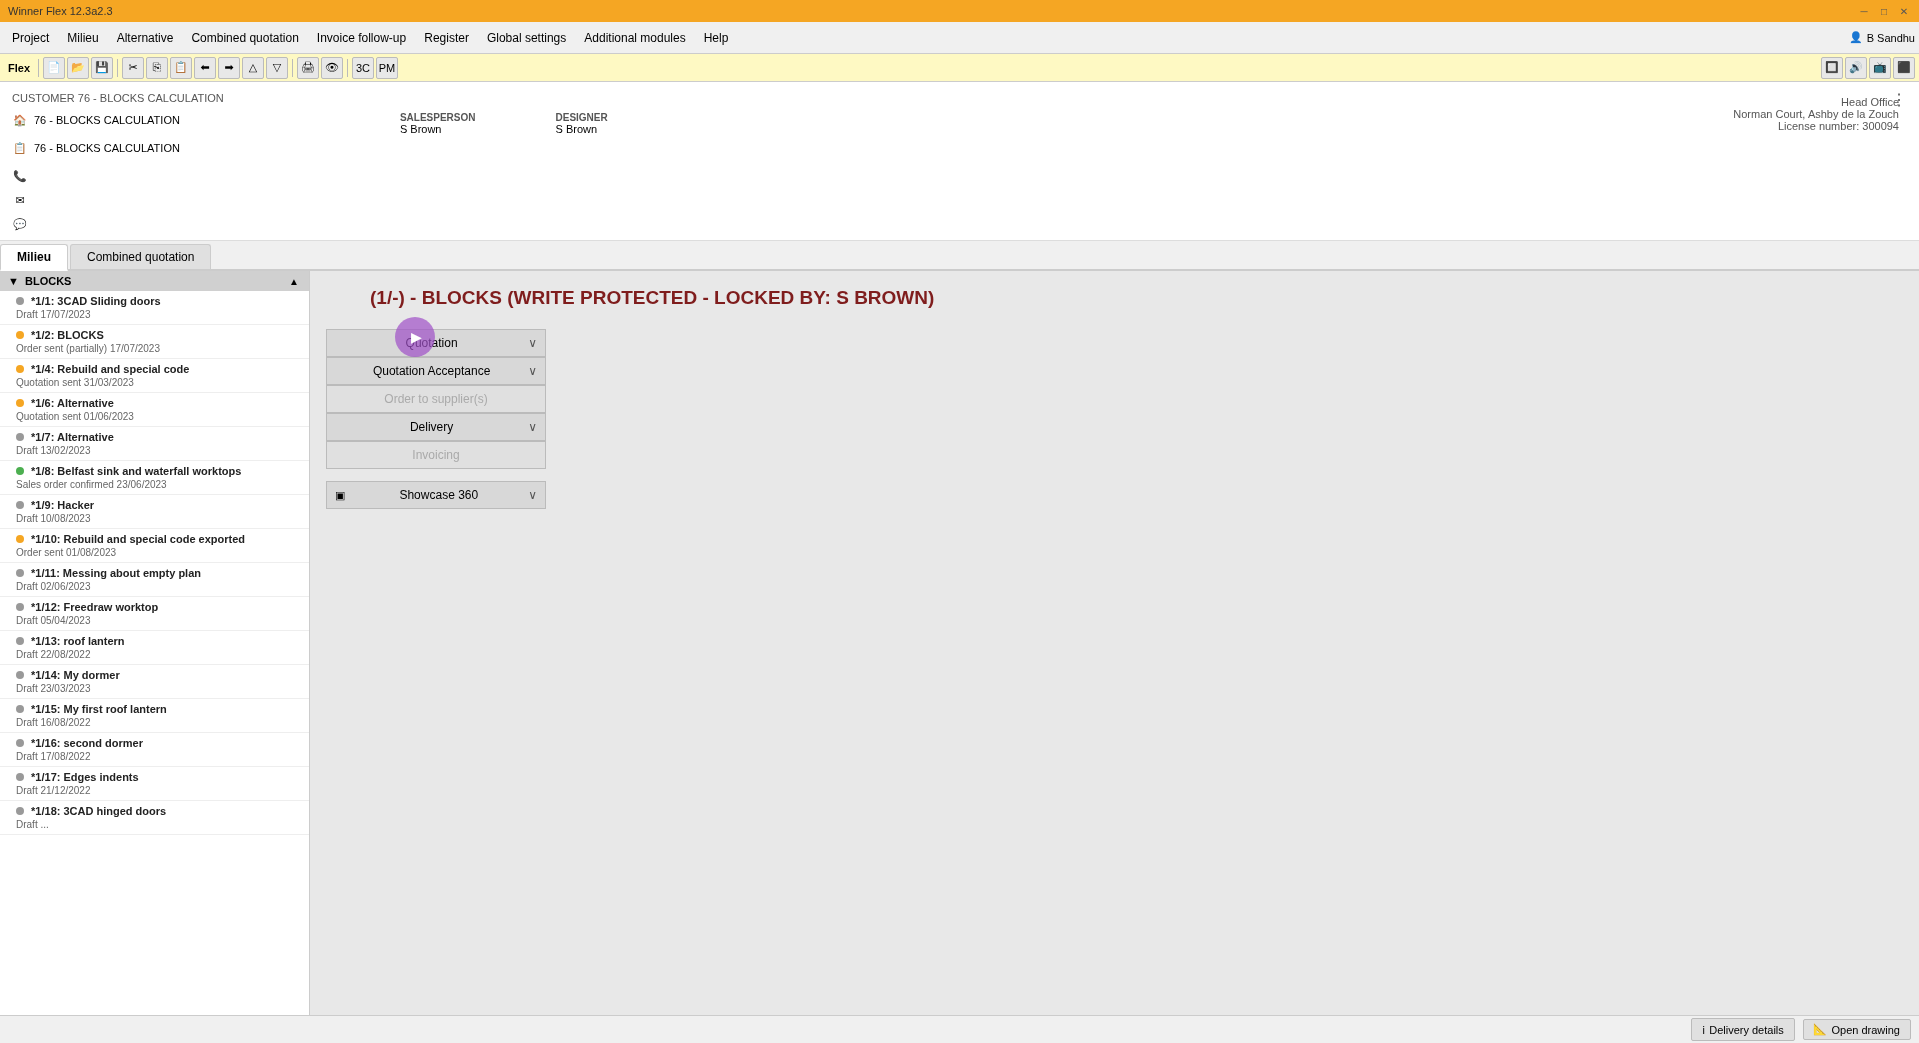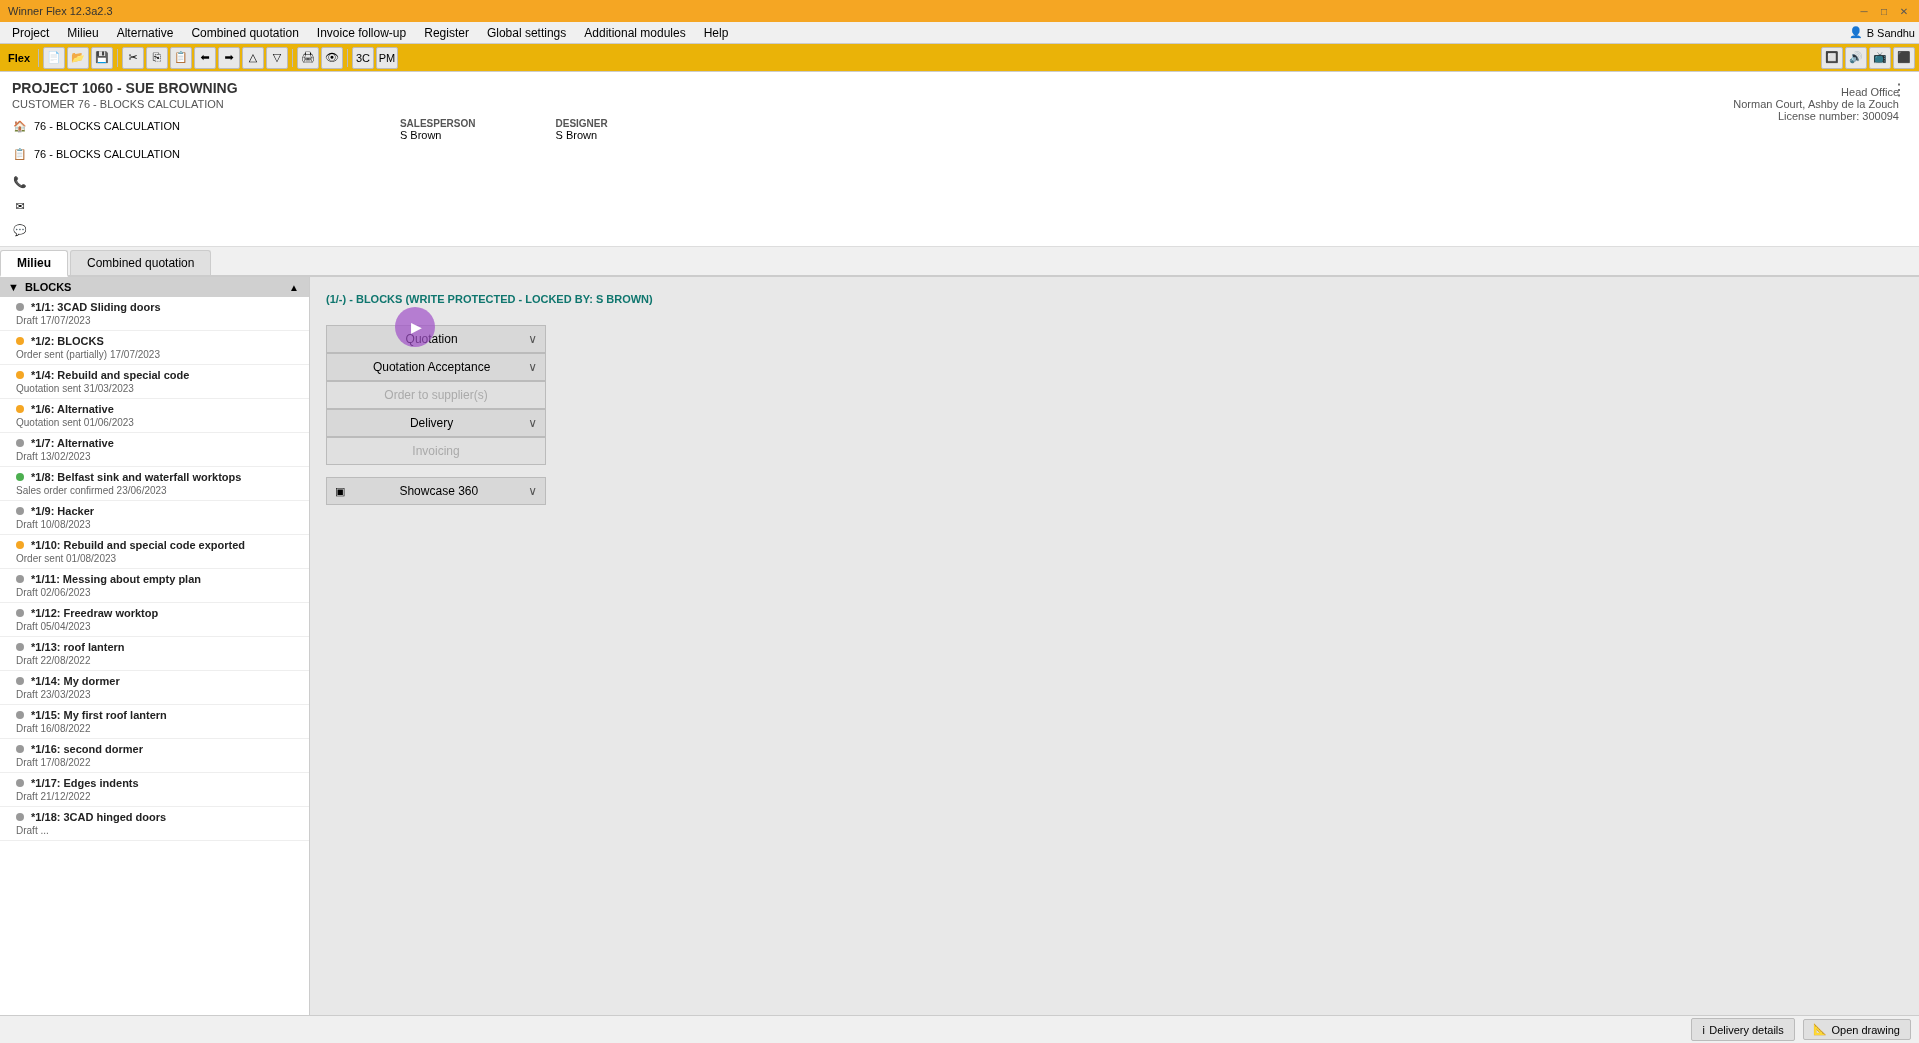--- a/index.html
+++ b/index.html
@@ -15,38 +15,38 @@
       padding: 0 8px;
       font-size: 11px;
       color: #333;
     }
     #title-bar-controls { display: flex; gap: 6px; align-items: center; }
     .win-btn { width: 14px; height: 14px; border: none; cursor: pointer; font-size: 10px; background: transparent; color: #555; }
 
     
     #menu-bar {
       background: #f0f0f0;
-      height: 22px;
+      height: 32px;
       display: flex;
       align-items: center;
       padding: 0 4px;
       border-bottom: 1px solid #ccc;
       gap: 2px;
     }
     .menu-item {
       padding: 2px 8px;
       font-size: 12px;
       cursor: pointer;
       border-radius: 2px;
       white-space: nowrap;
     }
 
     
     #toolbar {
-      background: #eab308;
+      background: #fef9c3;
       height: 28px;
       display: flex;
       align-items: center;
       padding: 0 4px;
       border-bottom: 1px solid #ccc;
       gap: 2px;
     }
     .tb-btn {
       width: 22px; height: 22px;
       border: 1px solid #bbb;
@@ -190,24 +190,25 @@
     
     #content-area {
       flex: 1;
       background: #e8e8e8;
       padding: 16px;
       position: relative;
     }
 
     
     #content-title {
-      font-size: 11px;
+      font-size: 19px;
       font-weight: bold;
-      color: #0f766e;
+      color: #7f1d1d;
       margin-bottom: 20px;
+      margin-left: 44px;
     }
 
     
     #workflow {
       display: flex;
       flex-direction: column;
       gap: 0;
       width: 220px;
     }
     .workflow-row {
@@ -357,21 +358,20 @@
   <button class="tb-btn">3C</button>
   <button class="tb-btn">PM</button>
   <div style="flex:1"></div>
   <button class="tb-btn">🔲</button>
   <button class="tb-btn">🔊</button>
   <button class="tb-btn">📺</button>
   <button class="tb-btn">⬛</button>
 </div>
 
 <div id="project-header">
-  <div id="project-title">PROJECT 1060 - SUE BROWNING</div>
   <div id="project-subtitle">CUSTOMER 76 - BLOCKS CALCULATION</div>
   <div id="project-info">
     <div class="info-group">
       <div class="info-row">
         <span class="info-icon">🏠</span>
         <span>76 - BLOCKS CALCULATION</span>
       </div>
       <div class="info-row" style="margin-top:8px;">
         <span class="info-icon">📋</span>
         <span>76 - BLOCKS CALCULATION</span>

